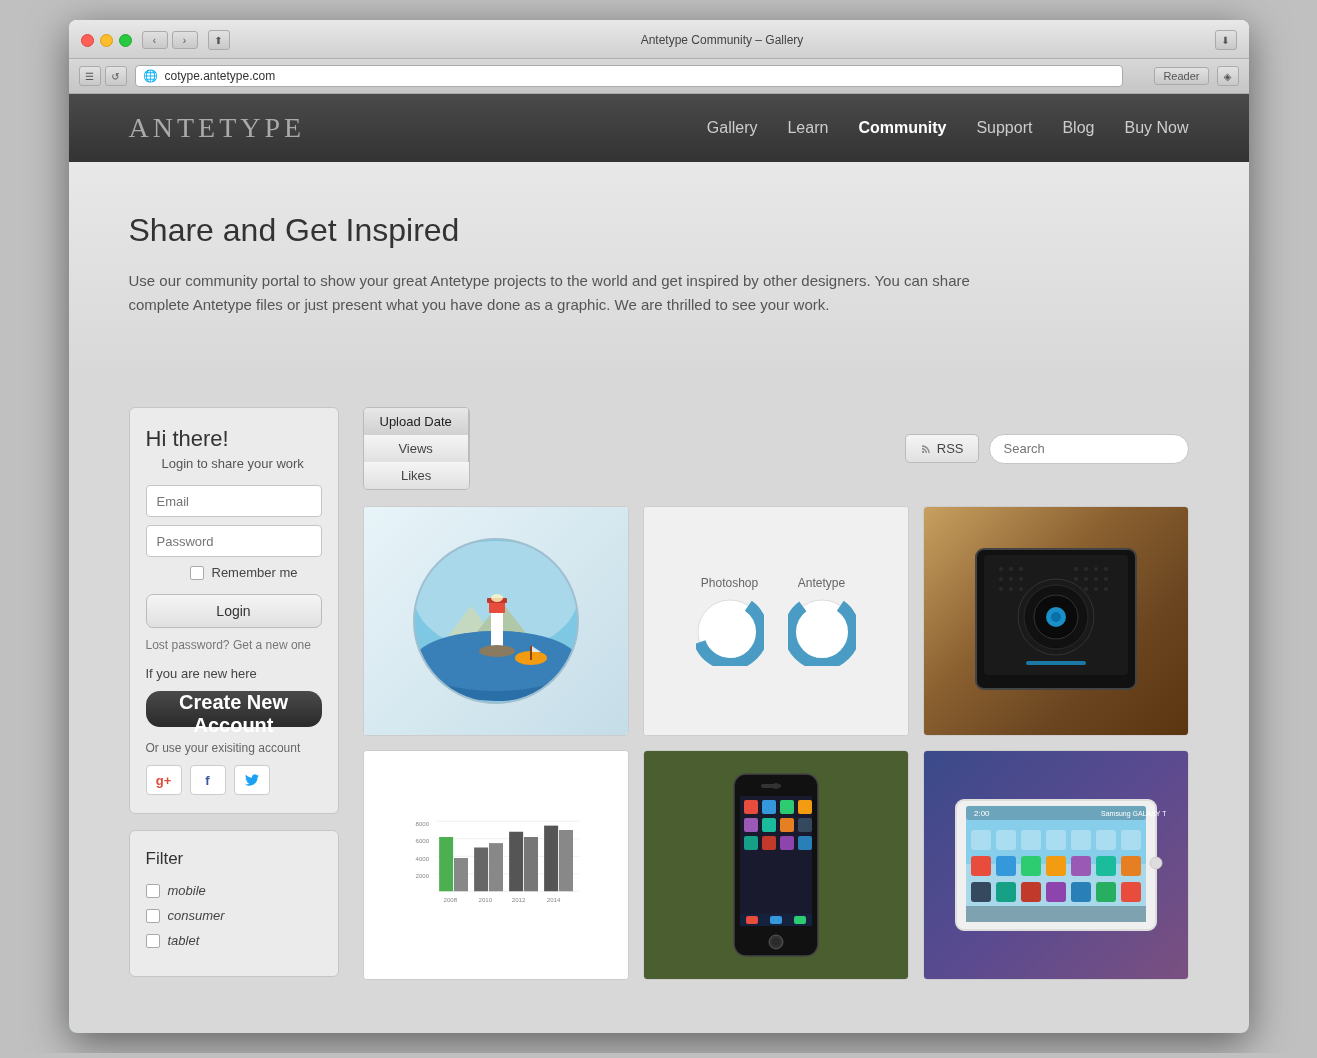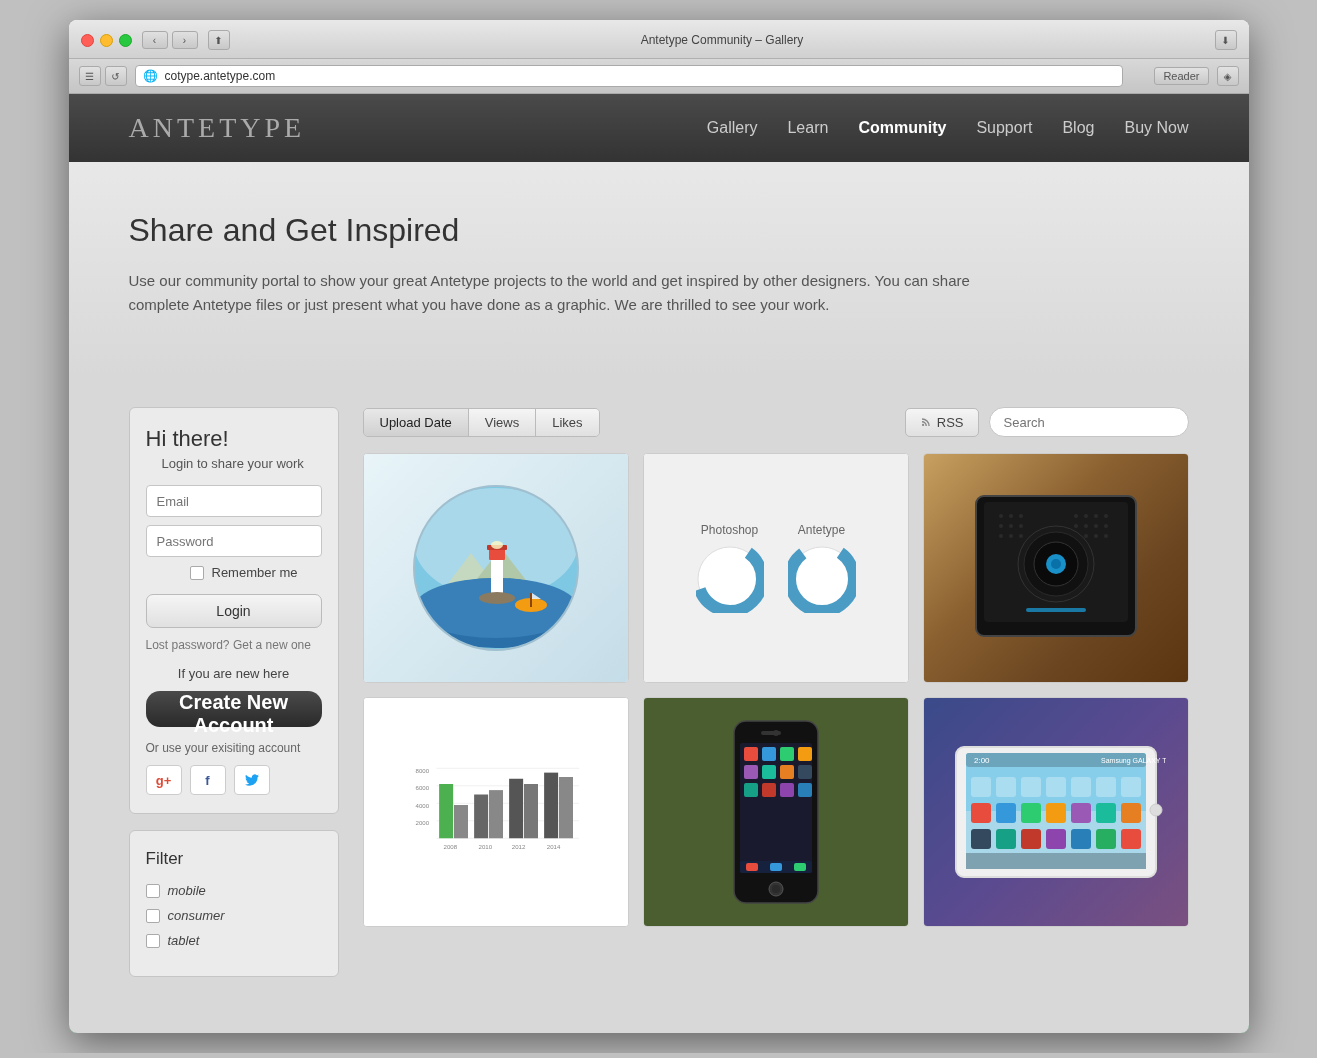--- a/index.html
+++ b/index.html
@@ -122,21 +122,21 @@
     }
     .remember-row { display: flex; align-items: center; gap: 8px; margin-bottom: 14px; padding-left: 44px; }
     .checkbox { width: 14px; height: 14px; border: 1px solid #aaa; border-radius: 2px; background: white; }
     .remember-label { font-size: 13px; color: #444; }
     .login-btn {
       width: 100%; height: 34px; background: linear-gradient(to bottom, #f5f5f5, #e0e0e0);
       border: 1px solid #bbb; border-radius: 7px; font-size: 14px; color: #333;
       cursor: pointer; font-weight: 500;
     }
     .lost-pw { font-size: 12px; color: #777; margin-top: 10px; margin-bottom: 14px; }
-    .if-new { font-size: 13px; color: #444; margin-bottom: 10px; text-align: center; }
+    .if-new { font-size: 13px; color: #444; margin-bottom: 10px; }
     .create-btn {
       width: 100%; height: 36px; background: linear-gradient(to bottom, #4a4a4a, #2a2a2a);
       border: none; border-radius: 14px; color: white; font-size: 20px;
       font-weight: 600; cursor: pointer; margin-bottom: 14px;
     }
     .or-text { font-size: 12px; color: #666; margin-bottom: 10px; }
     .social-btns { display: flex; gap: 8px; }
     .social-btn {
       width: 36px; height: 30px; border: 1px solid #ccc; border-radius: 4px;
       background: white; display: flex; align-items: center; justify-content: center;
@@ -149,21 +149,21 @@
     
     .filter-title { font-size: 17px; font-weight: 400; color: #333; margin-bottom: 14px; }
     .filter-item { display: flex; align-items: center; gap: 8px; margin-bottom: 10px; font-style: italic; }
     .filter-label { font-size: 13px; color: #444; }
 
     
     .gallery-area { flex: 1; }
     .gallery-toolbar {
       display: flex; align-items: center; gap: 10px; margin-bottom: 16px;
     }
-    .tab-group { display: flex; border: 1px solid #bbb; border-radius: 5px; overflow: hidden; }
+    .tab-group { display: flex; border: 1px solid #bbb; border-radius: 5px; overflow: hidden; flex-direction: column; }
     .tab-btn {
       padding: 6px 16px; font-size: 13px; background: linear-gradient(to bottom, #f5f5f5, #e0e0e0);
       border: none; border-right: 1px solid #bbb; cursor: pointer; color: #444;
     }
     .tab-btn:last-child { border-right: none; }
     .tab-btn.active {
       background: linear-gradient(to bottom, #e8e8e8, #d0d0d0);
       font-weight: 500; color: #222;
     }
     .rss-btn {

